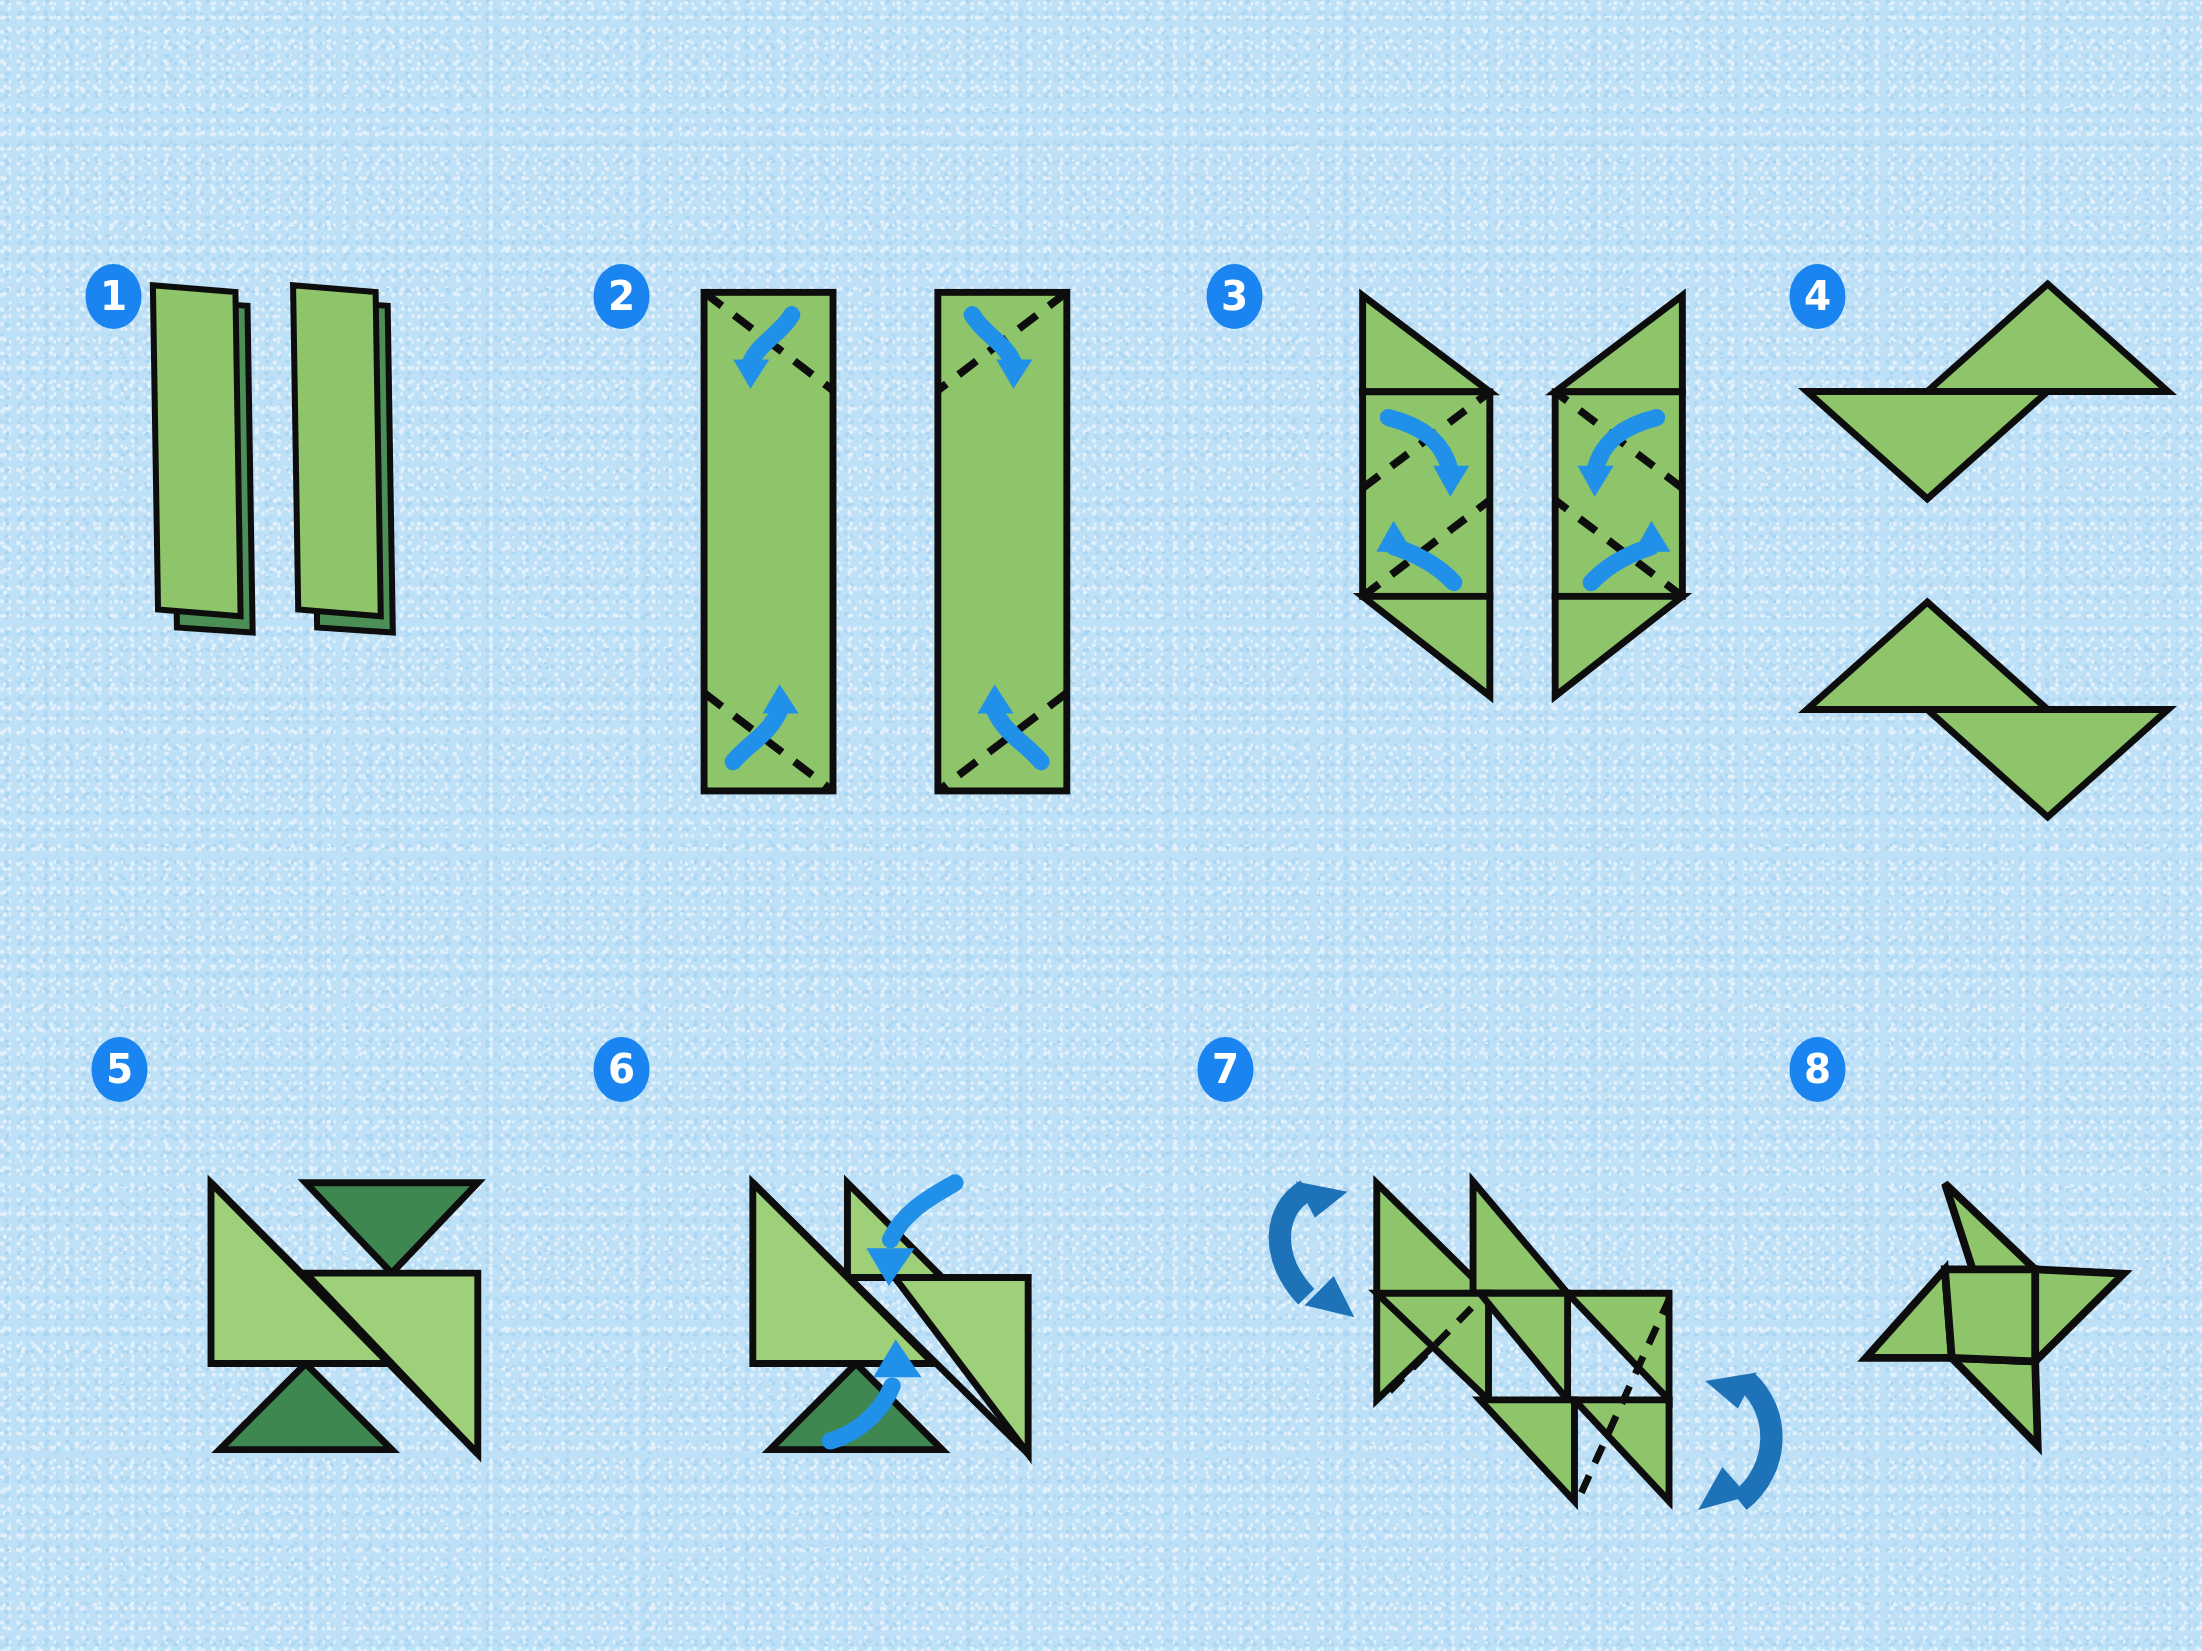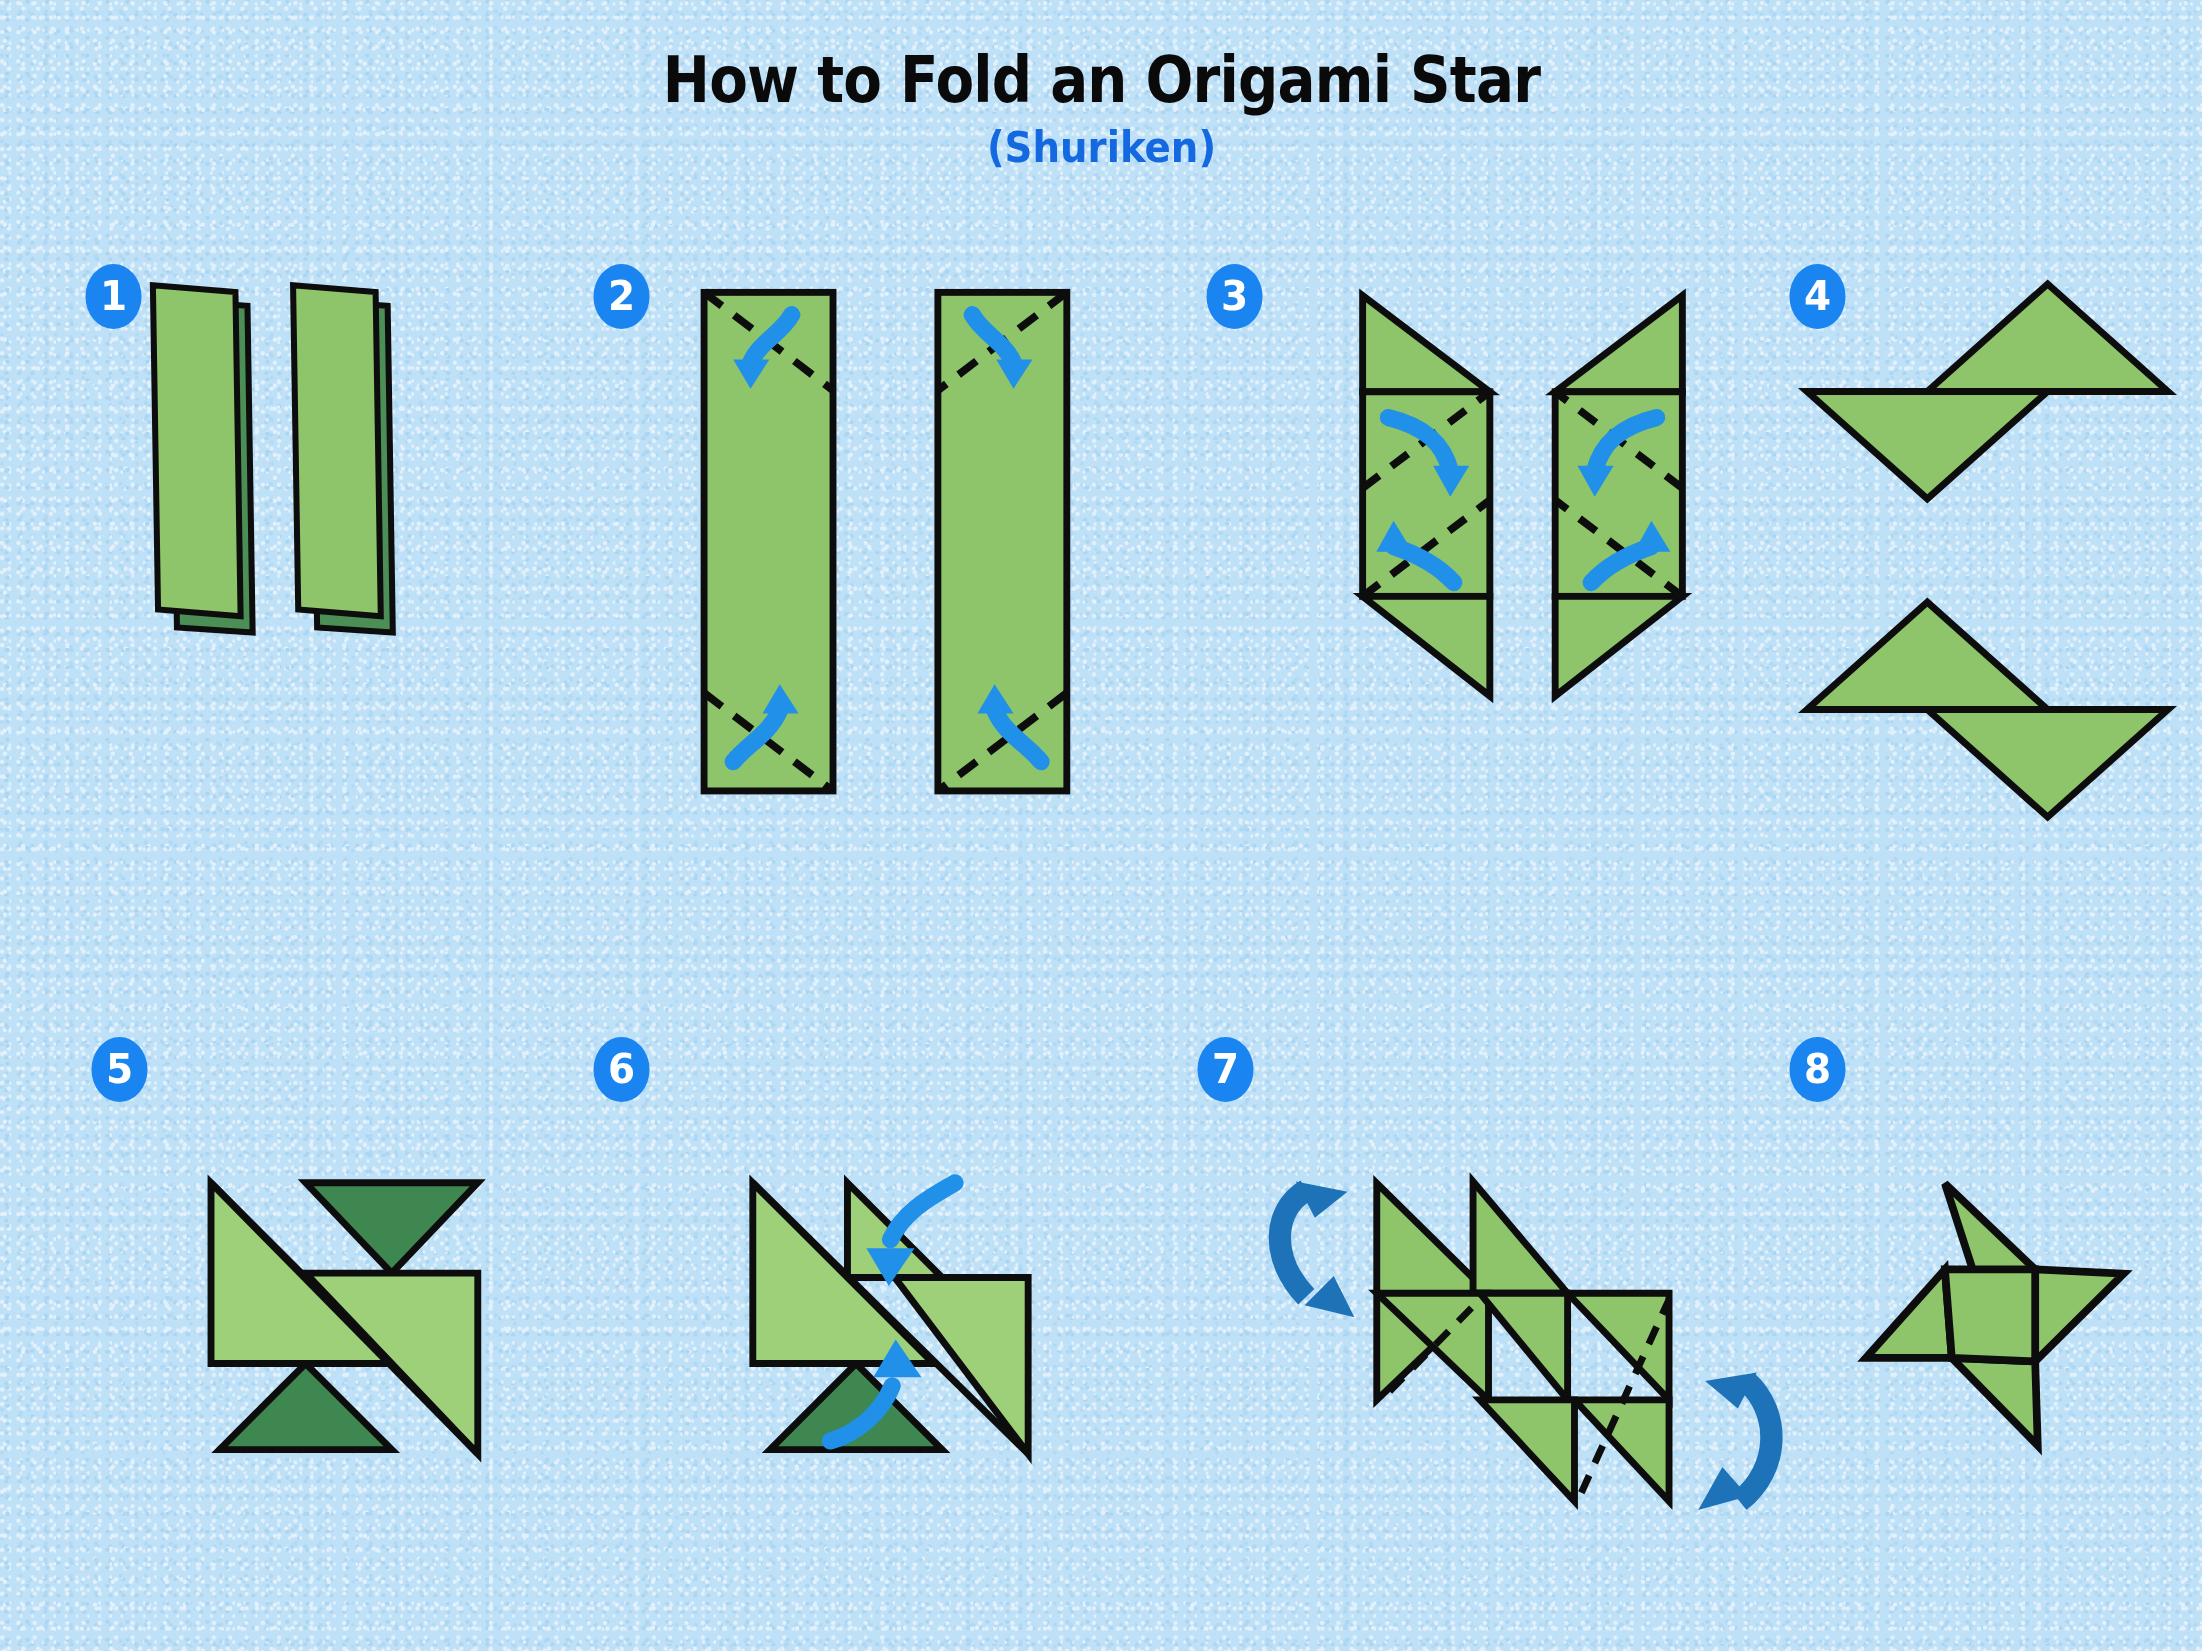--- a/index.html
+++ b/index.html
@@ -87,24 +87,20 @@
   }
   svg { display: block; overflow: visible; }
 </style>
 </head>
 <body>
 
 <div id="page">
 
   <div id="bg-texture"></div>
 
-  <div id="header">
-    <h1 id="title">How to Fold an Origami Star</h1>
-    <div id="subtitle">(Shuriken)</div>
-  </div>
 
   <div class="step">
     <div class="badge" style="left:84px; top:264px;">1</div>
     <div class="art" style="left:146px; top:280px;">
       <svg width="387" height="559" viewBox="0 0 450 650">
         <g stroke="#0d0d0d" stroke-width="7" stroke-linejoin="miter">
 
           <polygon points="30,22 130,28 134,398 34,392" fill="#3f8750" transform="translate(0,0) scale(1.02)" style="display:none"></polygon>
           <polygon points="36,27 124,31 128,404 40,399" fill="#3f8750" style="display:none"></polygon>
 

